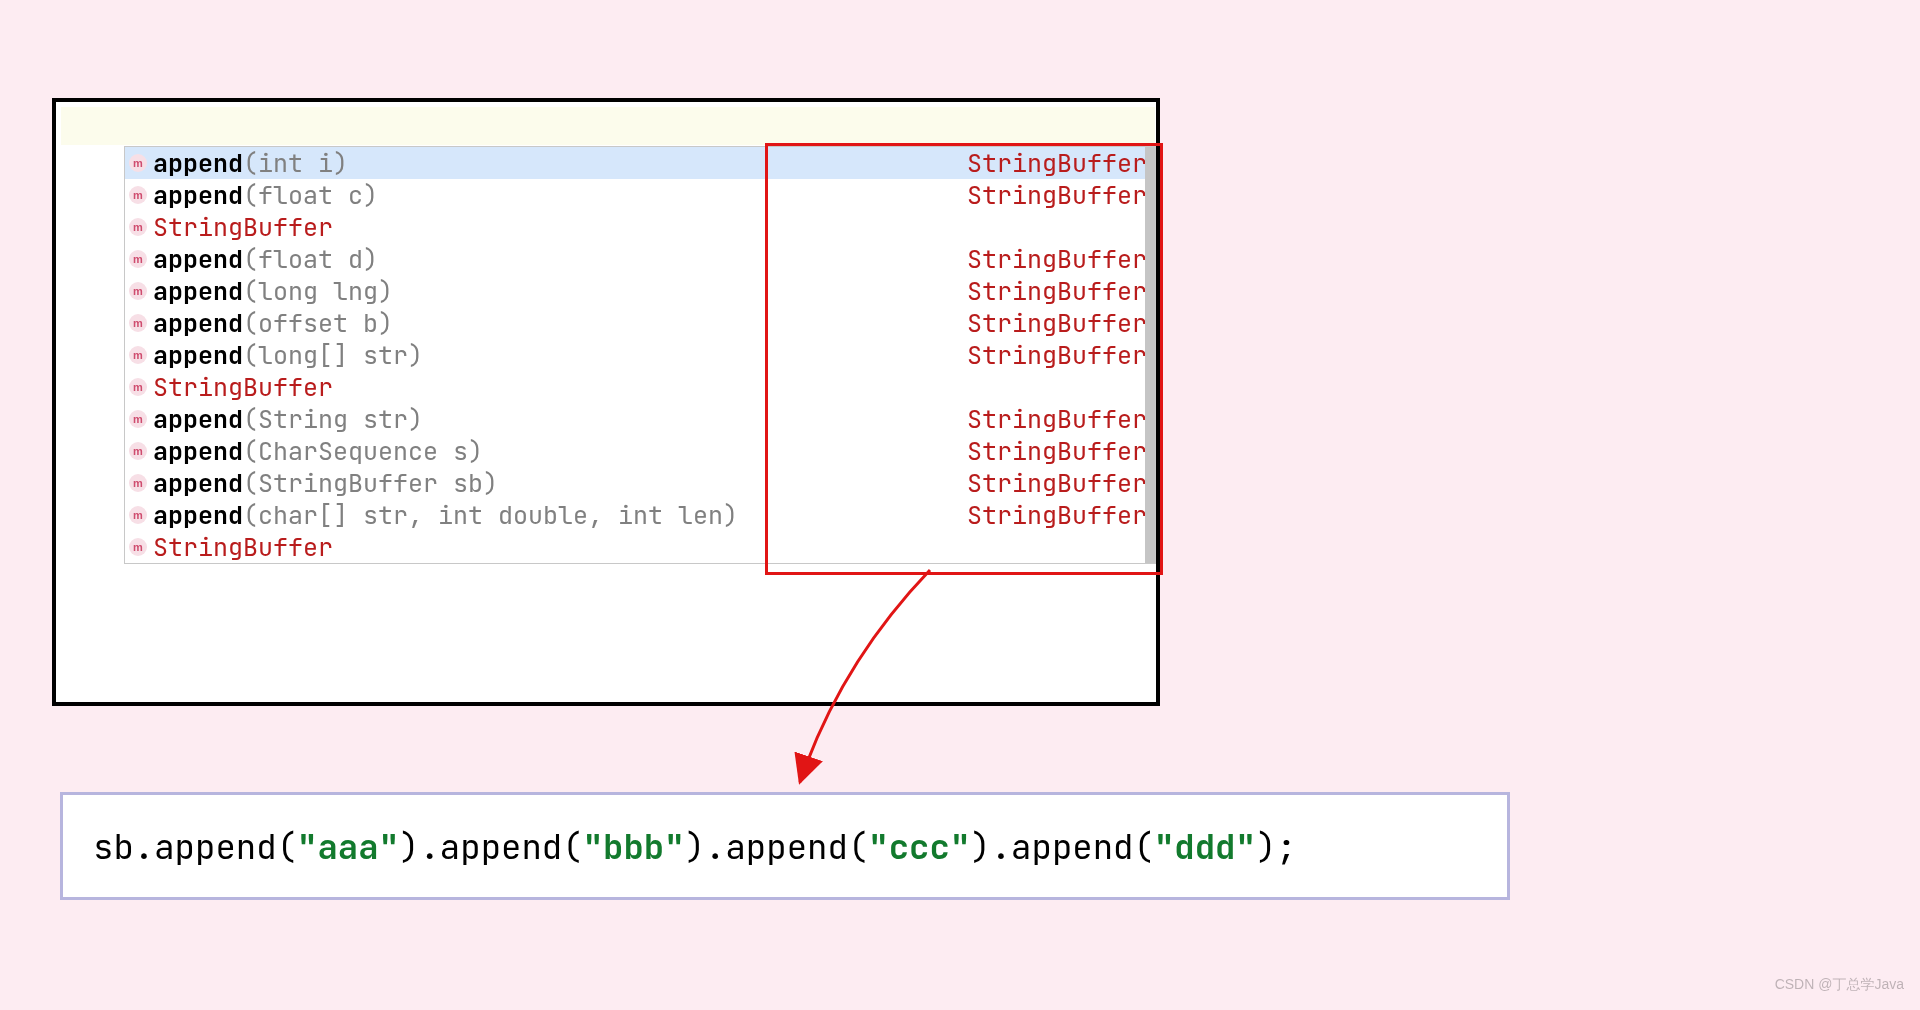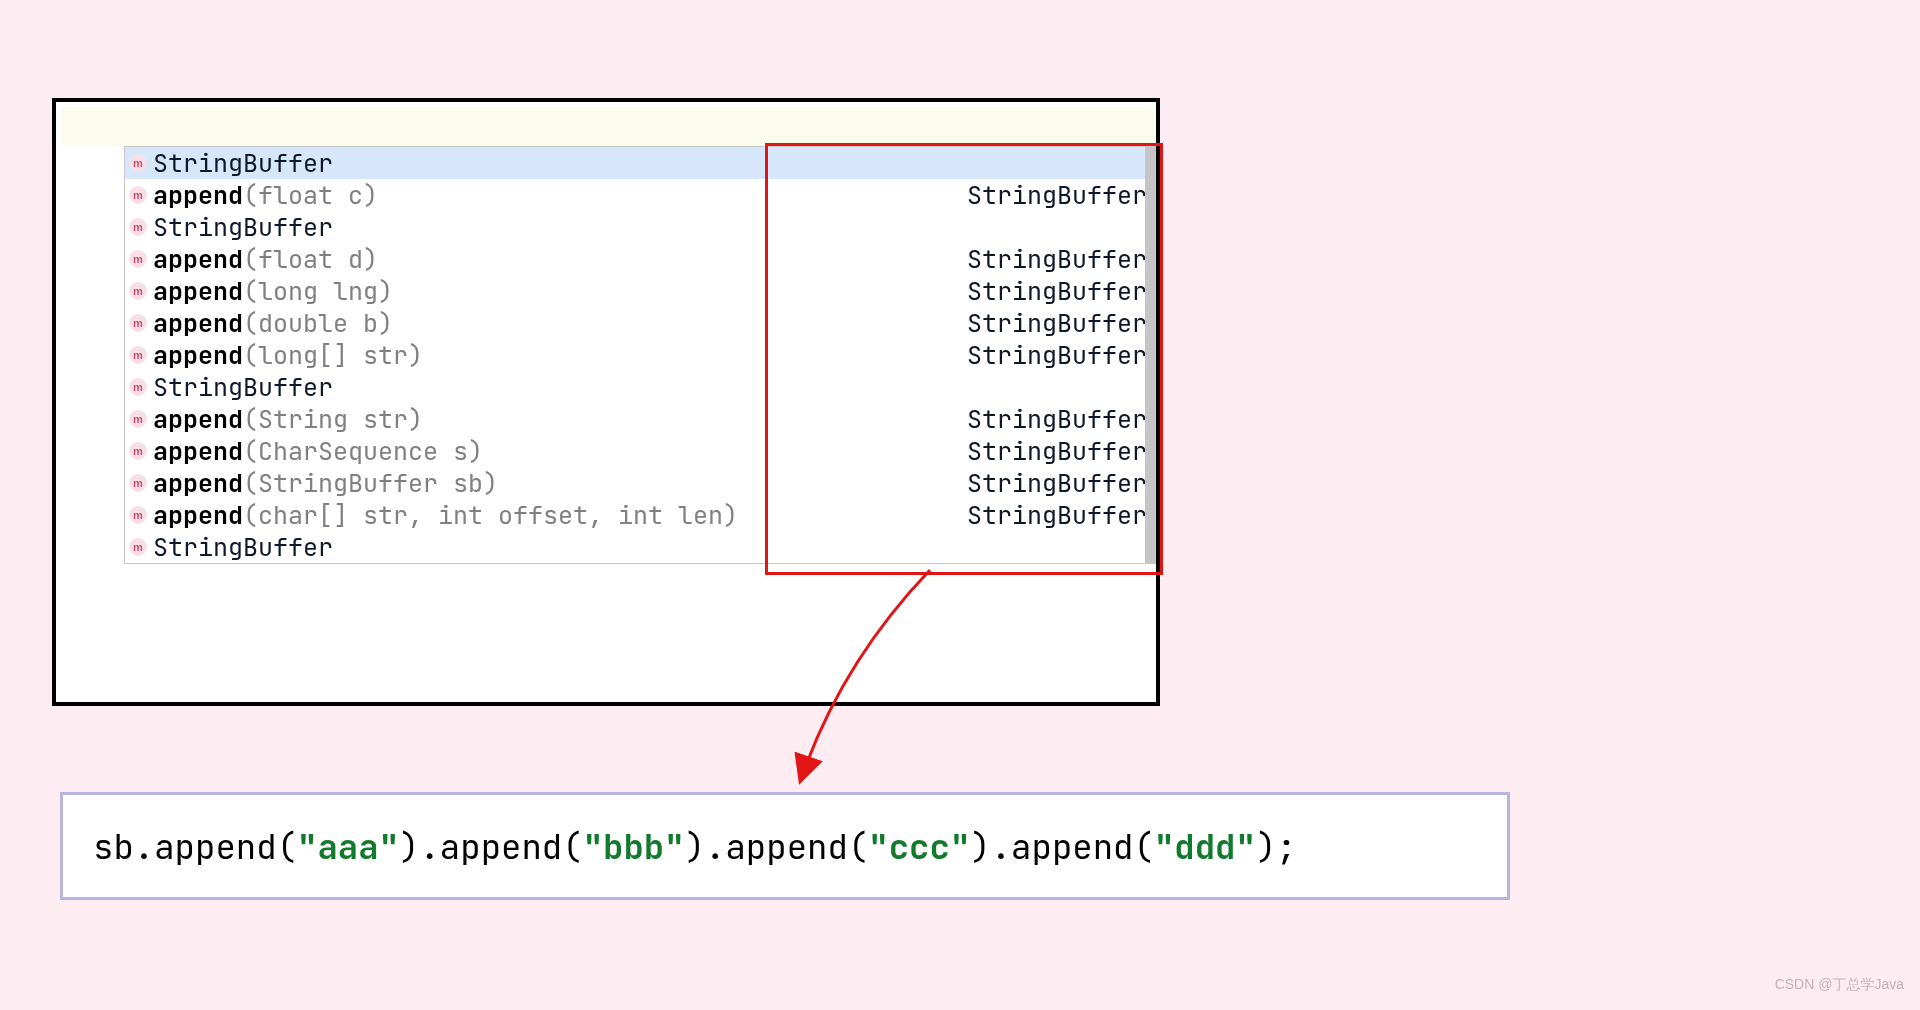--- a/index.html
+++ b/index.html
@@ -65,21 +65,21 @@
     border-radius:9px;
     background:#f7dfe6;
     color:#cf4d6f;
     font: 700 11px/1 sans-serif;
     margin-right:6px;
     flex:0 0 auto;
   }
   .sig{flex:1 1 auto; white-space:pre;}
   .method{font-weight:700;color:#000;}
   .params{color:#808080;}
-  .ret{color:#0f172a; text-align:right; white-space:pre;}
+  .ret{color:#b91c1c; text-align:right; white-space:pre;}
   .scrollbar{
     position:absolute;
     right:0;top:0;bottom:0;width:10px;
     background:#e9e9e9;
   }
   .scrollbar .thumb{
     position:absolute;left:0;right:0;top:0;height:100%;
     background:#c5c5c5;
   }
 
@@ -135,20 +135,21 @@
     <span class="var">sb</span><span class="dot">.</span><span class="call">append</span><span class="caret"></span>
   </div>
 
   <div class="popup" id="popup">
     <div class="scrollbar">
       <div class="thumb"></div>
     </div>
 
   <div class="row sel">
         <span class="m-icon">m</span>
+        <span class="sig"><span class="method">append</span><span class="params">(int i)</span></span>
         <span class="ret">StringBuffer</span>
       </div>
       <div class="row">
         <span class="m-icon">m</span>
         <span class="sig"><span class="method">append</span><span class="params">(float c)</span></span>
         <span class="ret">StringBuffer</span>
       </div>
       <div class="row">
         <span class="m-icon">m</span>
         <span class="ret">StringBuffer</span>
@@ -158,21 +159,21 @@
         <span class="sig"><span class="method">append</span><span class="params">(float d)</span></span>
         <span class="ret">StringBuffer</span>
       </div>
       <div class="row">
         <span class="m-icon">m</span>
         <span class="sig"><span class="method">append</span><span class="params">(long lng)</span></span>
         <span class="ret">StringBuffer</span>
       </div>
       <div class="row">
         <span class="m-icon">m</span>
-        <span class="sig"><span class="method">append</span><span class="params">(double b)</span></span>
+        <span class="sig"><span class="method">append</span><span class="params">(offset b)</span></span>
         <span class="ret">StringBuffer</span>
       </div>
       <div class="row">
         <span class="m-icon">m</span>
         <span class="sig"><span class="method">append</span><span class="params">(long[] str)</span></span>
         <span class="ret">StringBuffer</span>
       </div>
       <div class="row">
         <span class="m-icon">m</span>
         <span class="ret">StringBuffer</span>
@@ -187,21 +188,21 @@
         <span class="sig"><span class="method">append</span><span class="params">(CharSequence s)</span></span>
         <span class="ret">StringBuffer</span>
       </div>
       <div class="row">
         <span class="m-icon">m</span>
         <span class="sig"><span class="method">append</span><span class="params">(StringBuffer sb)</span></span>
         <span class="ret">StringBuffer</span>
       </div>
       <div class="row">
         <span class="m-icon">m</span>
-        <span class="sig"><span class="method">append</span><span class="params">(char[] str, int offset, int len)</span></span>
+        <span class="sig"><span class="method">append</span><span class="params">(char[] str, int double, int len)</span></span>
         <span class="ret">StringBuffer</span>
       </div>
       <div class="row">
         <span class="m-icon">m</span>
         <span class="ret">StringBuffer</span>
       </div>
     </div>
 
 </div>
 

